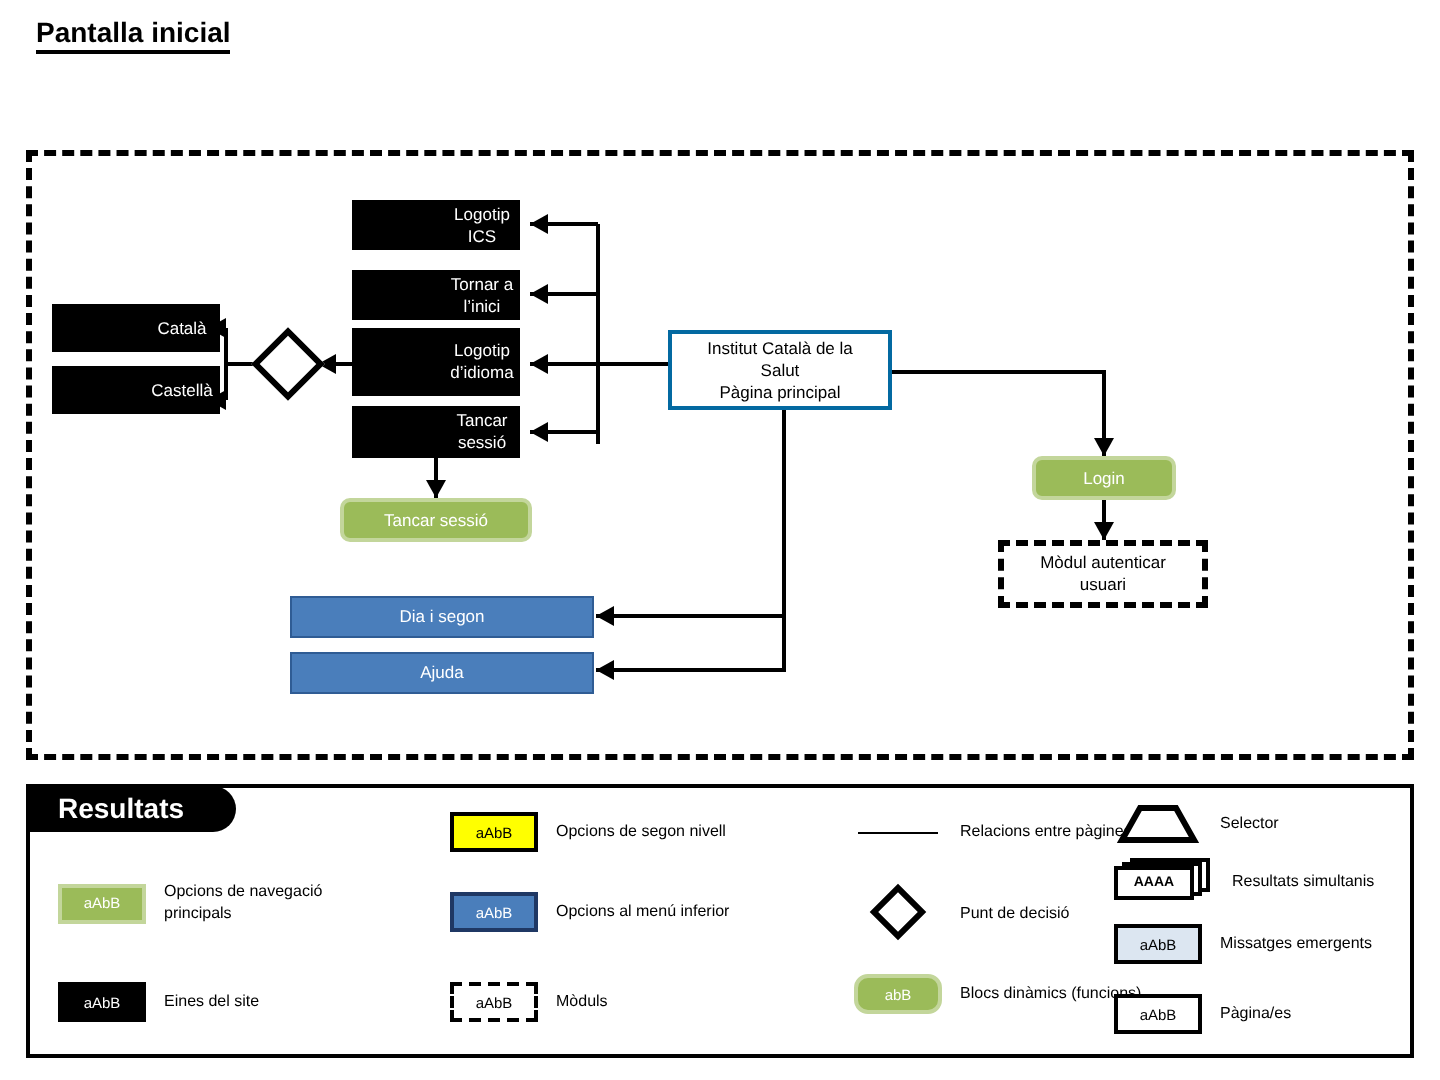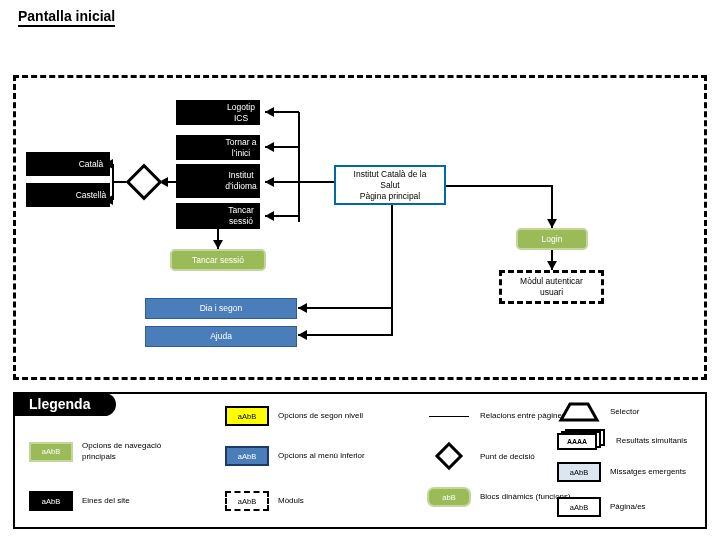--- a/index.html
+++ b/index.html
@@ -193,21 +193,21 @@
 
   <div class="node node-black" style="left:176px;top:100px;width:84px;height:25px;">
     <span>Logotip ICS</span>
   </div>
 
   <div class="node node-black" style="left:176px;top:135px;width:84px;height:25px;">
     <span>Tornar a l’inici</span>
   </div>
 
   <div class="node node-black" style="left:176px;top:164px;width:84px;height:34px;white-space:pre-line;">
-    <span>Institut
+    <span>Logotip
 d’idioma</span>
   </div>
 
   <div class="node node-black" style="left:176px;top:203px;width:84px;height:26px;">
     <span>Tancar sessió</span>
   </div>
 
   <div class="node node-black" style="left:26px;top:152px;width:84px;height:24px;">
     <span>Català</span>
   </div>
@@ -239,21 +239,21 @@
 
   <div class="node node-blue" style="left:145px;top:298px;width:152px;height:21px;">
     <span>Dia i segon</span>
   </div>
 
   <div class="node node-blue" style="left:145px;top:326px;width:152px;height:21px;">
     <span>Ajuda</span>
   </div>
 
   <div class="legend-panel">
-    <div class="legend-banner">Llegenda</div>
+    <div class="legend-banner">Resultats</div>
 
     <div class="legend-item" style="left:14px;top:47px;">
       <div class="swatch sw-green">aAbB</div>
       <div class="legend-text">Opcions de navegació principals</div>
     </div>
     <div class="legend-item" style="left:14px;top:97px;">
       <div class="swatch sw-black">aAbB</div>
       <div class="legend-text">Eines del site</div>
     </div>
 

